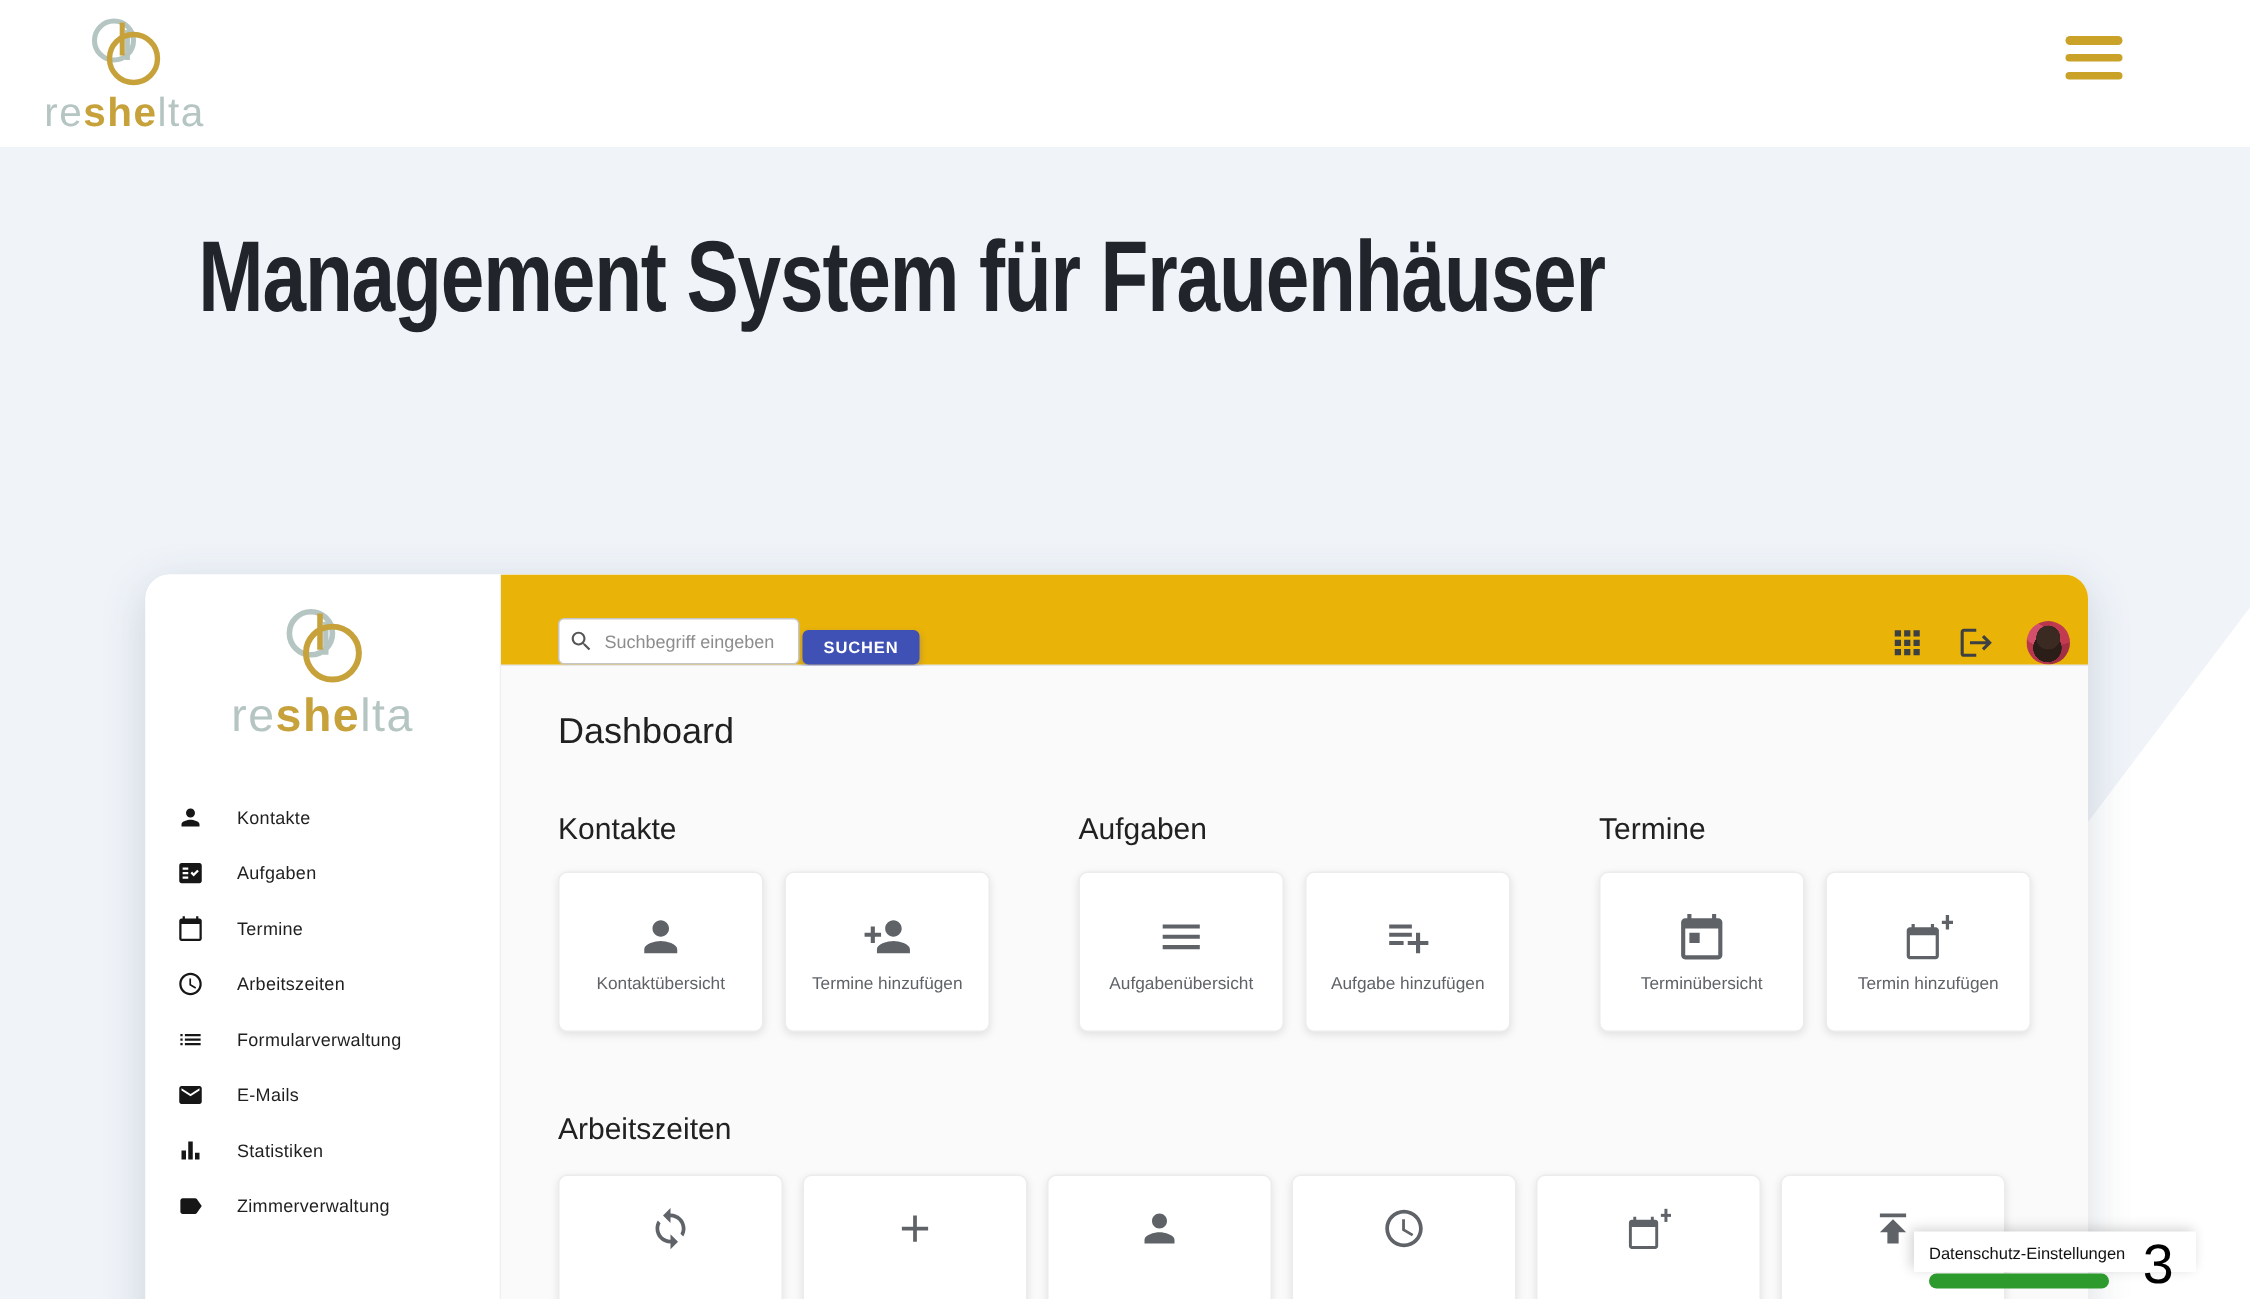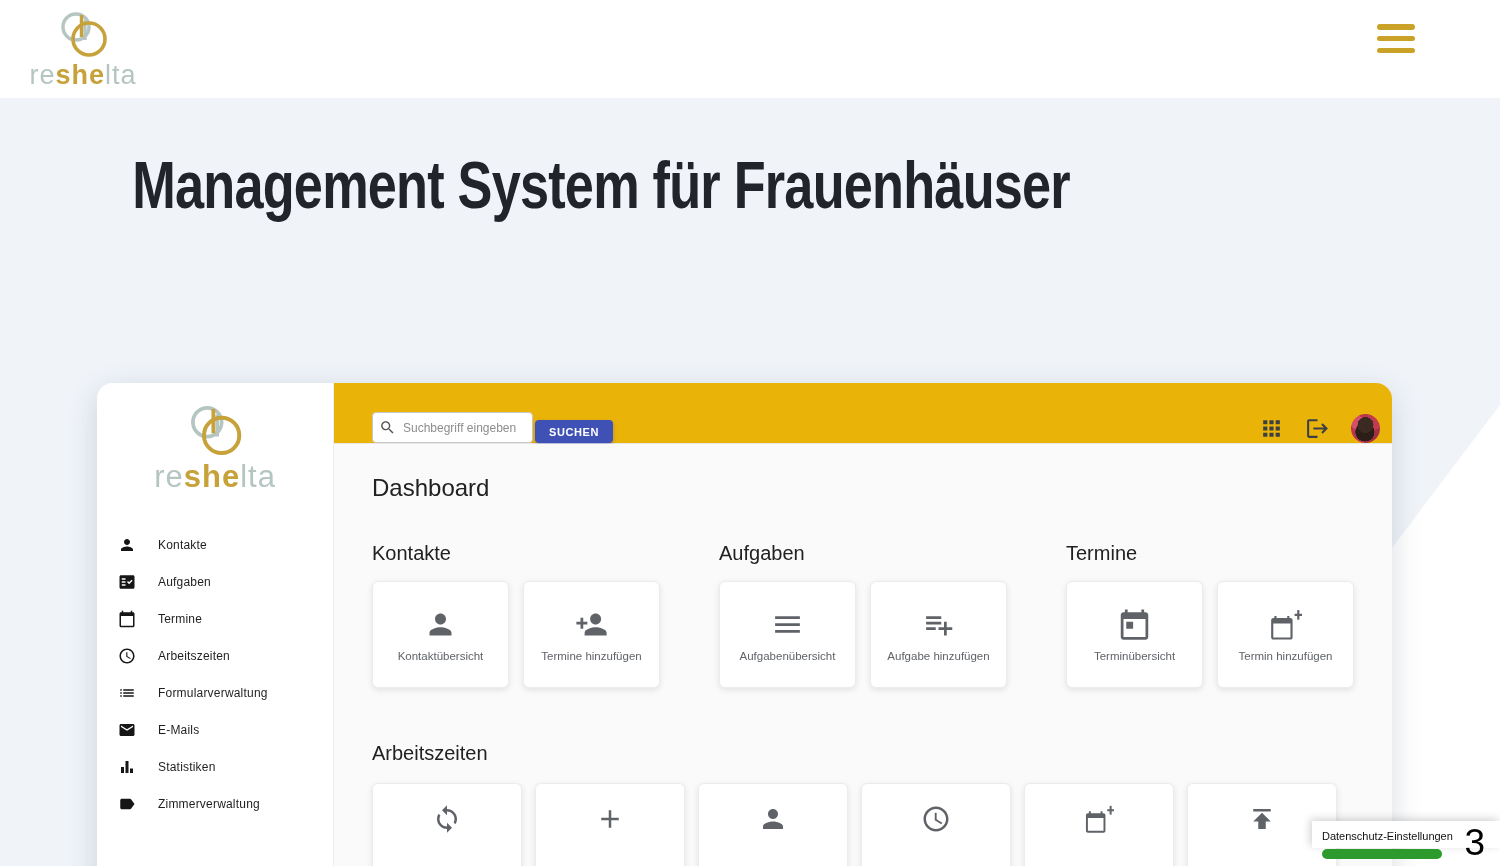--- a/index.html
+++ b/index.html
@@ -93,21 +93,21 @@
     cursor:pointer; }
   .action-card svg { width:33px; height:33px; fill:#5f6368; }
   .action-card .clbl { margin-top:9px; font-size:11.5px; color:#5f6368; text-align:center; padding:0 4px; }
   .bottom-section { margin-top:54px; }
   .bcards { display:flex; gap:13px; margin-top:18px; }
   .bcard { width:150px; height:120px; background:#fff; border-radius:6px;
     border:1px solid #ececec; box-shadow:0 2px 6px rgba(0,0,0,.10);
     display:flex; flex-direction:column; align-items:center; padding-top:20px; cursor:pointer; }
   .bcard svg { width:30px; height:30px; fill:#5f6368; }
   
-  .consent { position:absolute; left:1312px; top:821px; width:188px; height:27px;
+  .consent { position:absolute; left:1276px; top:821px; width:188px; height:27px;
     background:#fff; box-shadow:-2px -2px 8px rgba(0,0,0,.18); z-index:9; padding:9px 0 0 10px; }
   .consent-label { font-size:11px; font-weight:500; color:#111; }
   .consent-bar { width:120px; height:10px; border-radius:6px; background:#2c9a2c; margin-top:7px; }
   .consent-count { position:absolute; right:15px; top:1px; font-size:37px; font-weight:400; color:#000; }
 </style>
 </head>
 <body>
 
 <div class="hero-bg"></div>
 <div class="bg-wedge"></div>

